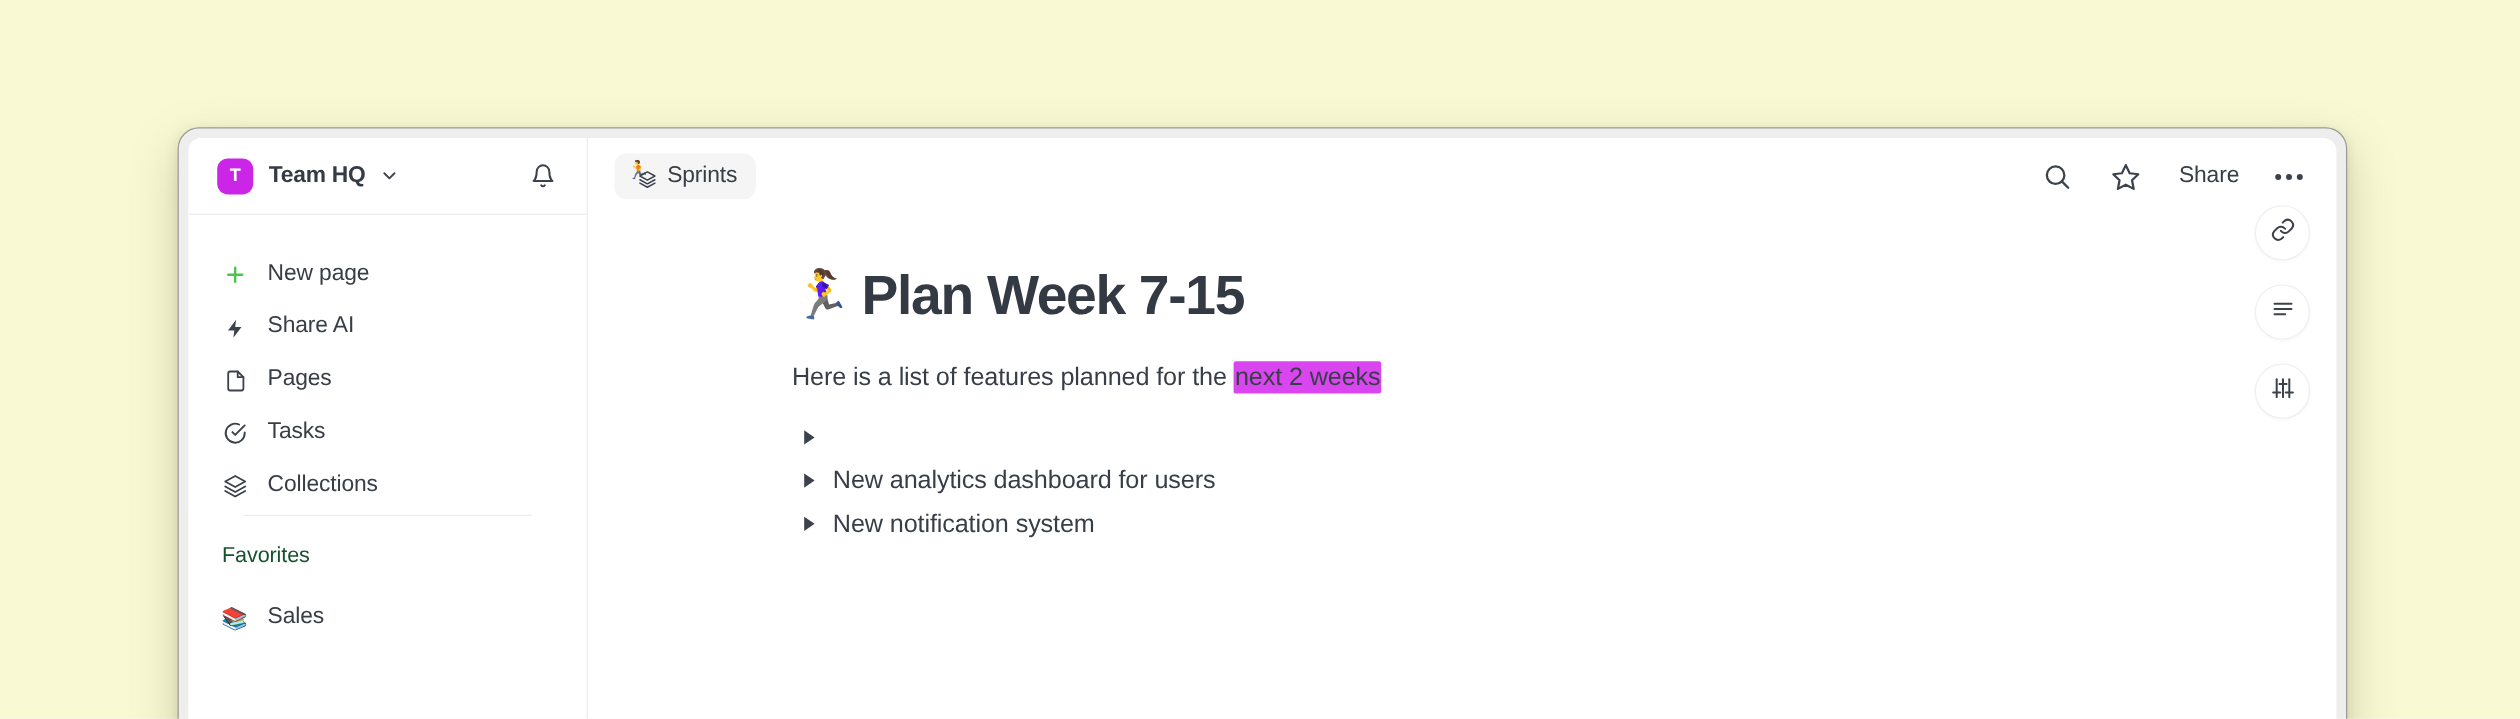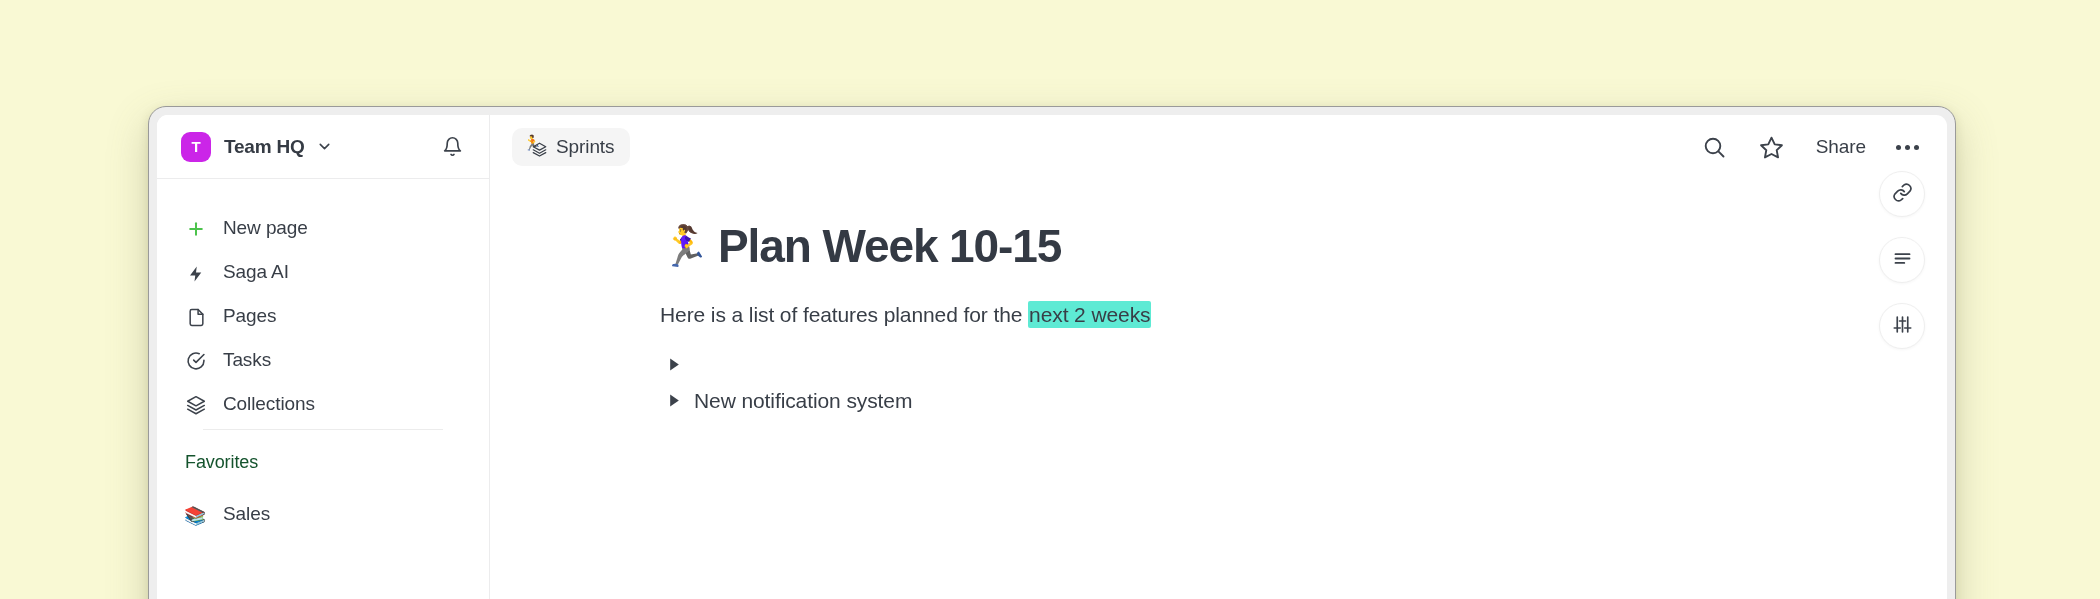--- a/index.html
+++ b/index.html
@@ -292,21 +292,21 @@
 
   .doc-paragraph {
     font-size: 21px;
     color: #383e47;
     line-height: 1.5;
     letter-spacing: -0.1px;
     margin-bottom: 16px;
   }
 
   .highlight {
-    background: #5eead4;
+    background: #d946ef;
     padding: 2px 1px;
     border-radius: 2px;
   }
 
   .toggle-item {
     display: flex;
     align-items: center;
     height: 36px;
     margin-left: 8px;
     cursor: pointer;
@@ -388,21 +388,21 @@
           </span>
           <span class="nav-label">New page</span>
         </div>
 
         <div class="nav-item">
           <span class="nav-icon">
             <svg width="18" height="18" viewBox="0 0 24 24" fill="currentColor" stroke="none">
               <polygon points="13 2 4 14 11 14 10 22 19 10 12 10"></polygon>
             </svg>
           </span>
-          <span class="nav-label">Saga AI</span>
+          <span class="nav-label">Share AI</span>
         </div>
 
         <div class="nav-item">
           <span class="nav-icon">
             <svg width="19" height="19" viewBox="0 0 24 24" fill="none" stroke="currentColor" stroke-width="1.9" stroke-linecap="round" stroke-linejoin="round">
               <path d="M14 2H6a2 2 0 0 0-2 2v16a2 2 0 0 0 2 2h12a2 2 0 0 0 2-2V8z"></path>
               <polyline points="14 2 14 8 20 8"></polyline>
             </svg>
           </span>
           <span class="nav-label">Pages</span>
@@ -479,35 +479,43 @@
               <i></i>
               <i></i>
           </span>
         </div>
       </div>
 
       <div class="doc">
 
         <div class="doc-title">
           <span class="title-emoji">🏃‍♀️</span>
-          <span class="title-text">Plan Week 10-15</span>
+          <span class="title-text">Plan Week 7-15</span>
         </div>
 
         <p class="doc-paragraph">
           <span>Here is a list of features planned for the </span><span class="highlight">next 2 weeks</span>
         </p>
 
         <div class="toggle-item">
           <span class="toggle-caret">
             <svg width="13" height="13" viewBox="0 0 10 12" fill="currentColor">
               <polygon points="1,0.5 9,6 1,11.5"></polygon>
             </svg>
           </span>
         </div>
 
+        <div class="toggle-item">
+          <span class="toggle-caret">
+            <svg width="13" height="13" viewBox="0 0 10 12" fill="currentColor">
+              <polygon points="1,0.5 9,6 1,11.5"></polygon>
+            </svg>
+          </span>
+          <span class="toggle-label">New analytics dashboard for users</span>
+        </div>
 
         <div class="toggle-item">
           <span class="toggle-caret">
             <svg width="13" height="13" viewBox="0 0 10 12" fill="currentColor">
               <polygon points="1,0.5 9,6 1,11.5"></polygon>
             </svg>
           </span>
           <span class="toggle-label">New notification system</span>
         </div>
 

